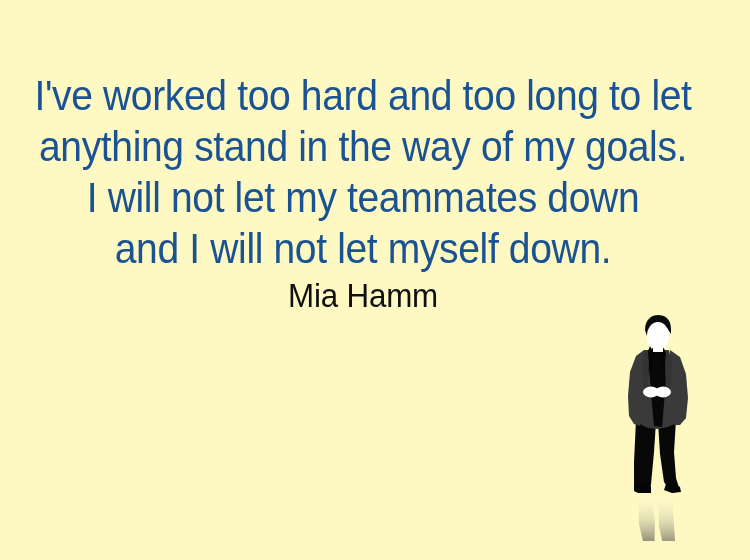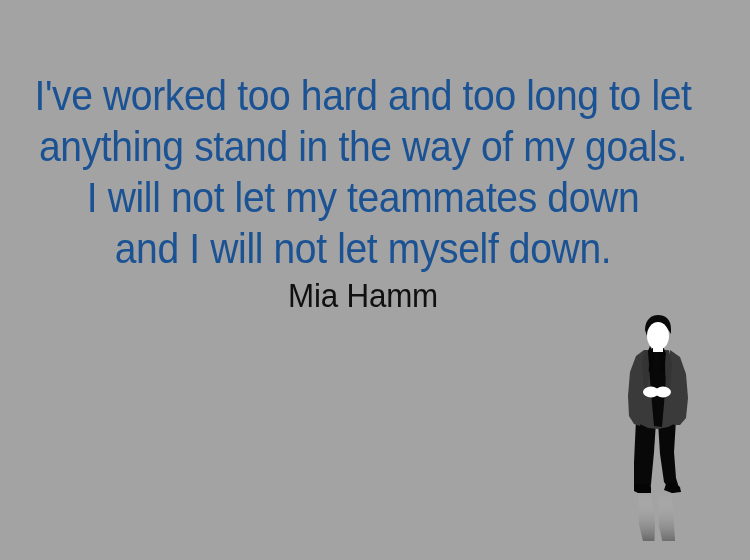--- a/index.html
+++ b/index.html
@@ -11,21 +11,21 @@
     width: 750px;
     height: 560px;
     background: #ffffff;
     font-family: "Liberation Sans", sans-serif;
     overflow: hidden;
   }
   .slide {
     position: relative;
     width: 750px;
     height: 560px;
-    background: #a3a3a3;
+    background: #fef9c3;
   }
 
   
   .quote-block {
     position: absolute;
     left: 0;
     top: 70px;
     width: 726px;
     text-align: center;
   }

